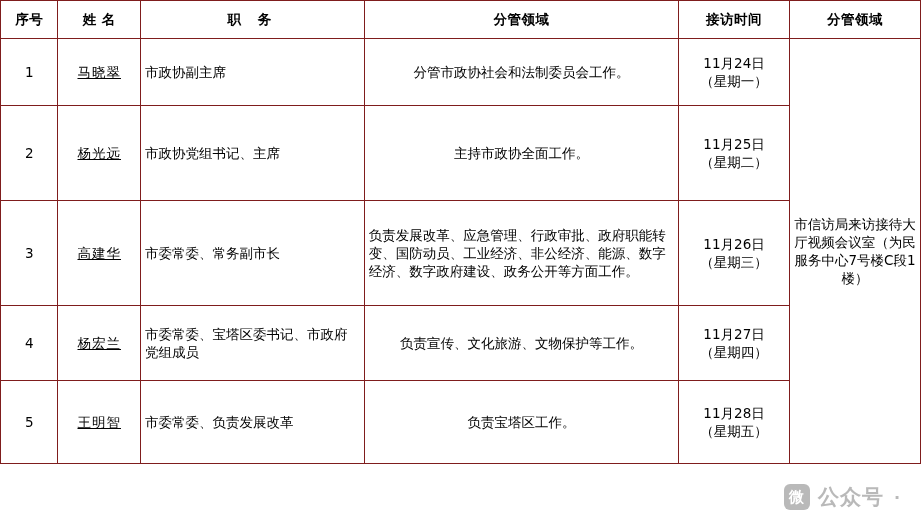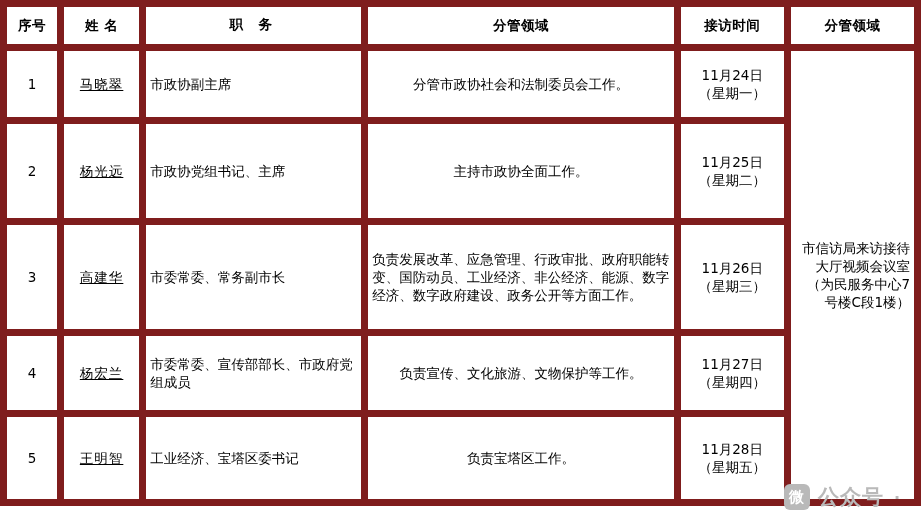--- a/index.html
+++ b/index.html
@@ -14,21 +14,21 @@
     color: #000000;
     overflow: hidden;
     position: relative;
   }
   table.schedule {
     border-collapse: collapse;
     width: 921px;
     table-layout: fixed;
   }
   table.schedule td, table.schedule th {
-    border: 7px solid #7f1d1d;
+    border: 1px solid #7f1d1d;
     padding: 2px 4px;
     vertical-align: middle;
     font-size: 13.5px;
     line-height: 1.35;
     word-break: break-all;
   }
   thead th {
     font-weight: bold;
     text-align: center;
     height: 33px;
@@ -62,27 +62,27 @@
   }
   td.field.center {
     text-align: center;
   }
   td.time {
     text-align: center;
     font-size: 13px;
     line-height: 1.5;
   }
   td.place {
-    text-align: right;
+    text-align: center;
     padding-left: 5px;
     padding-right: 5px;
     line-height: 1.45;
     margin-top: 24px;
   }
-  .th-sp-2 { letter-spacing: 6px; padding-left: 6px; font-family: Liberation Serif, serif; }
+  .th-sp-2 { letter-spacing: 6px; padding-left: 6px; }
 
   
   tr.r1 td { height: 62px; }
   tr.r2 td { height: 90px; }
   tr.r3 td { height: 100px; }
   tr.r4 td { height: 70px; }
   tr.r5 td { height: 78px; }
 
   .watermark {
     position: absolute;
@@ -165,31 +165,31 @@
       <td class="duty">市委常委、常务副市长</td>
       <td class="field">负责发展改革、应急管理、行政审批、政府职能转变、国防动员、工业经济、非公经济、能源、数字经济、数字政府建设、政务公开等方面工作。</td>
       <td class="time">
         <div>11月26日</div>
         <div>（星期三）</div>
       </td>
     </tr>
     <tr class="r4">
       <td class="seq">4</td>
       <td class="name">杨宏兰</td>
-      <td class="duty">市委常委、宣传部部长、市政府党组成员</td>
+      <td class="duty">市委常委、宝塔区委书记、市政府党组成员</td>
       <td class="field center">负责宣传、文化旅游、文物保护等工作。</td>
       <td class="time">
         <div>11月27日</div>
         <div>（星期四）</div>
       </td>
     </tr>
     <tr class="r5">
       <td class="seq">5</td>
       <td class="name">王明智</td>
-      <td class="duty">工业经济、宝塔区委书记</td>
+      <td class="duty">市委常委、负责发展改革</td>
       <td class="field center">负责宝塔区工作。</td>
       <td class="time">
         <div>11月28日</div>
         <div>（星期五）</div>
       </td>
     </tr>
   </tbody>
 </table>
 
 <div class="watermark">

